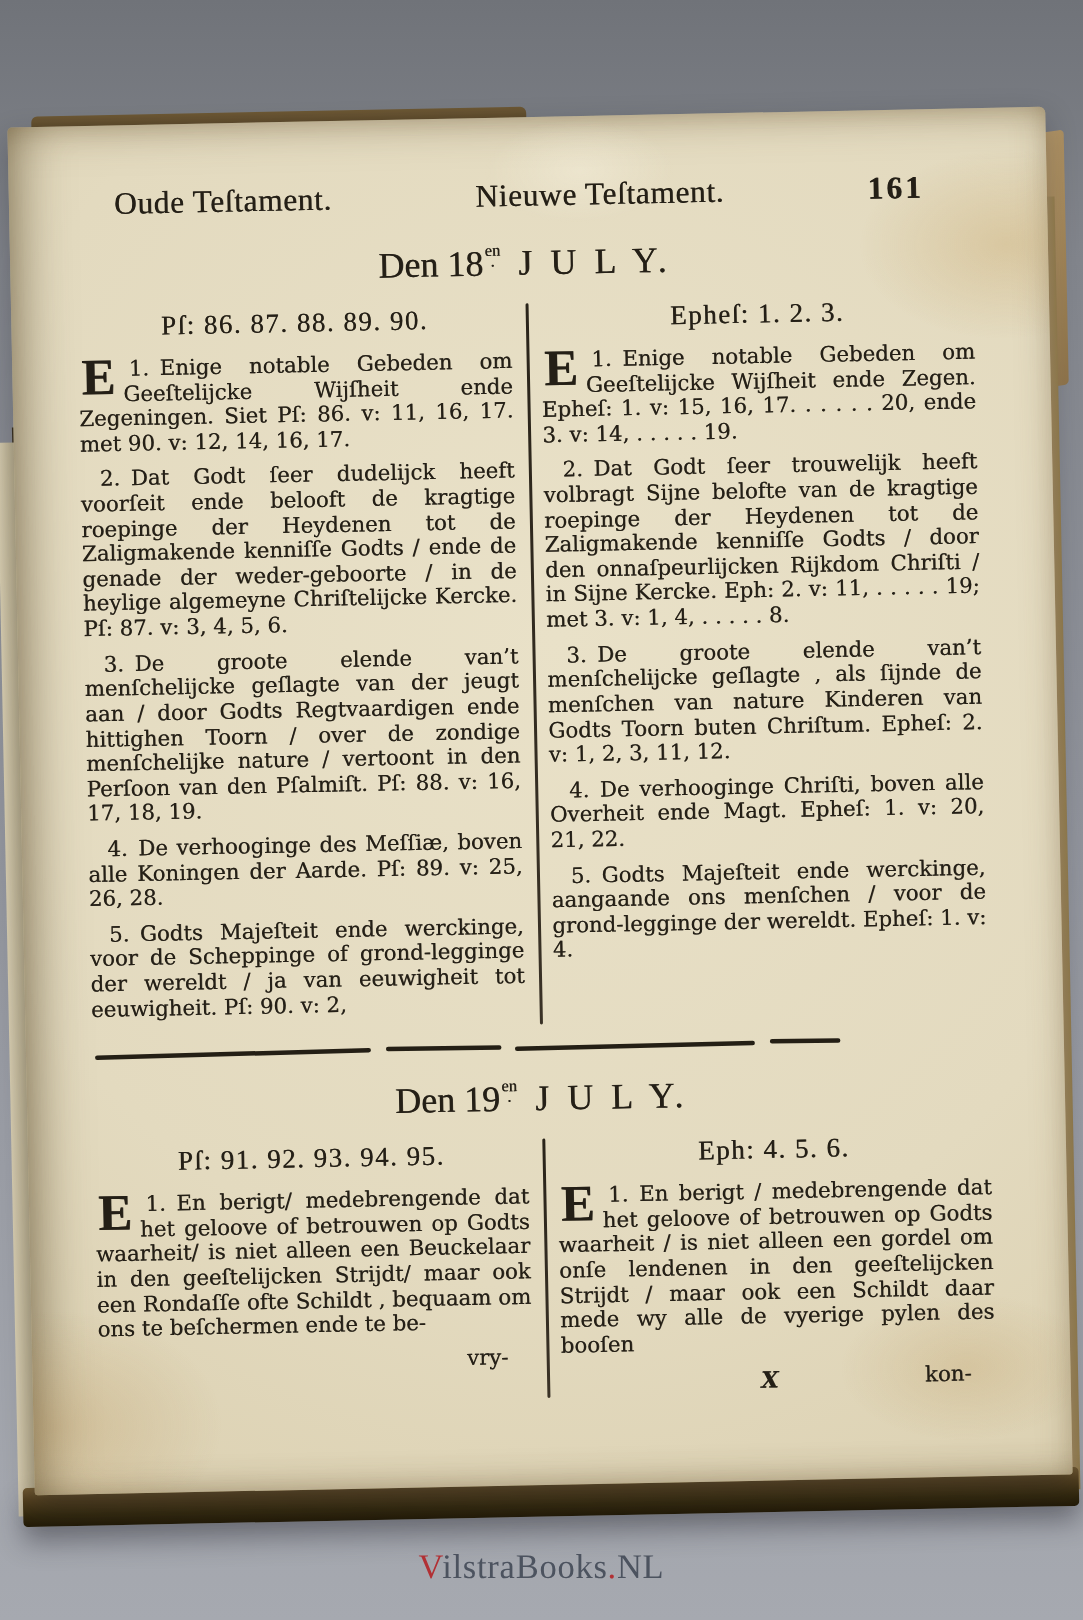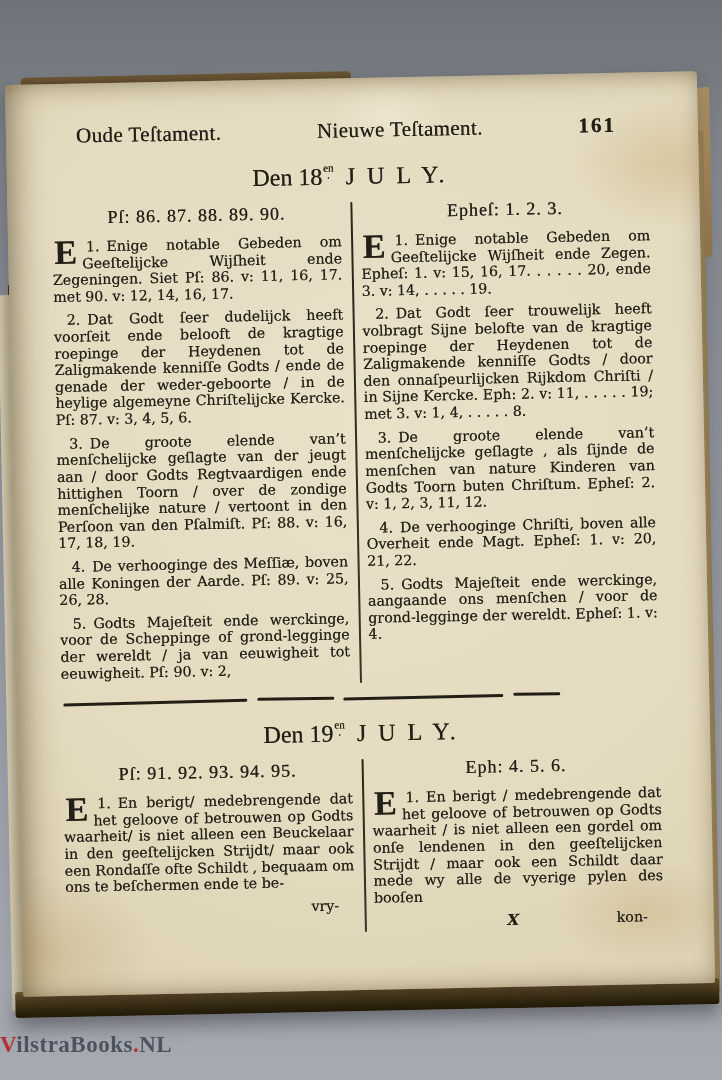--- a/index.html
+++ b/index.html
@@ -100,23 +100,23 @@
   .catchrow .sig{position:absolute;left:48%;transform:translateX(-50%);
                  font-weight:bold;font-style:italic;font-size:15px;}
   .orn-rule{display:flex;align-items:center;gap:10px;margin:14px 4px 4px 2px;}
   .orn-rule span{height:3px;background:#241f15;border-radius:2px;display:block;}
   .orn-rule .s1{width:31%;transform:rotate(-.4deg);}
   .orn-rule .s2{width:13%;transform:rotate(.3deg) translateY(-1px);}
   .orn-rule .s3{width:27%;transform:rotate(-.2deg);}
   .orn-rule .s4{width:8%;transform:rotate(.5deg) translateY(-1px);}
   
   .watermark{
-    position:absolute;left:0;right:0;top:1032px;z-index:5;
+    position:absolute;left:0;right:0;top:1032px;text-align:center;z-index:5;
     font-family:"Liberation Serif","DejaVu Serif",serif;
-    font-weight:bold;font-size:23px;letter-spacing:.5px;opacity:.92;
+    font-weight:normal;font-size:23px;letter-spacing:.5px;opacity:.92;
   }
   .watermark .wm-text{color:#454c59;}
   .watermark .wm-accent{color:#b3262a;}
 </style>
 </head>
 <body>
 
 <div class="book">
   <div class="spine-top"></div>
   <div class="fore-edge"></div>

